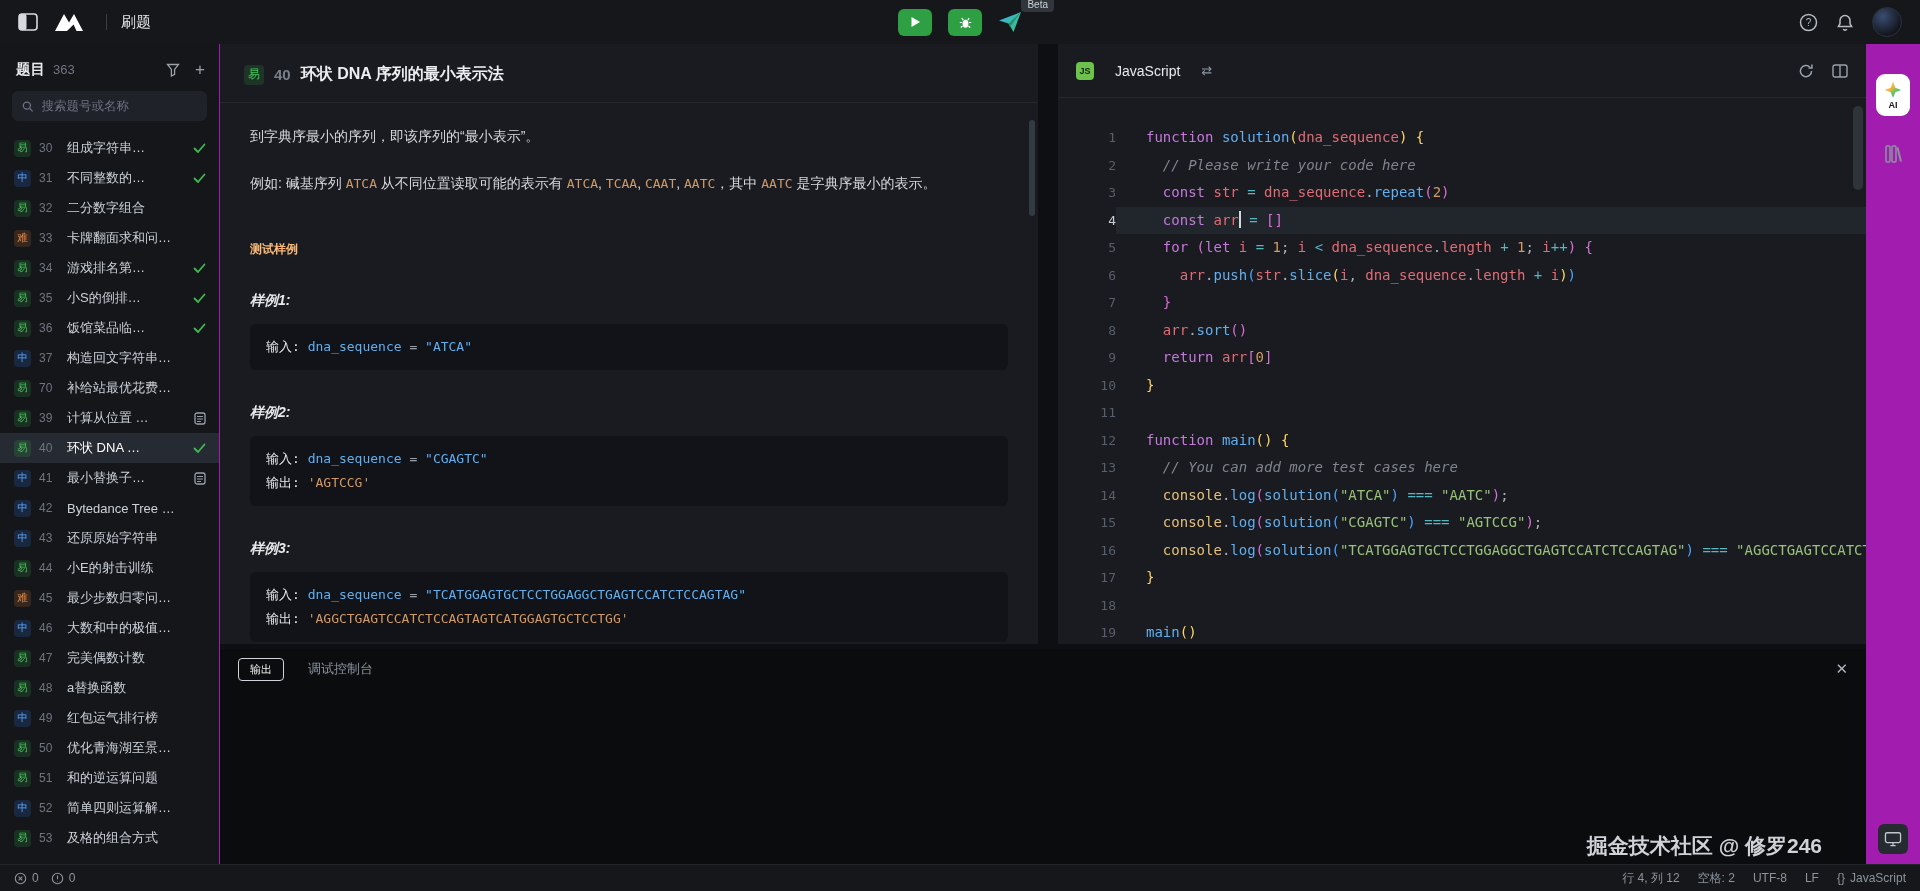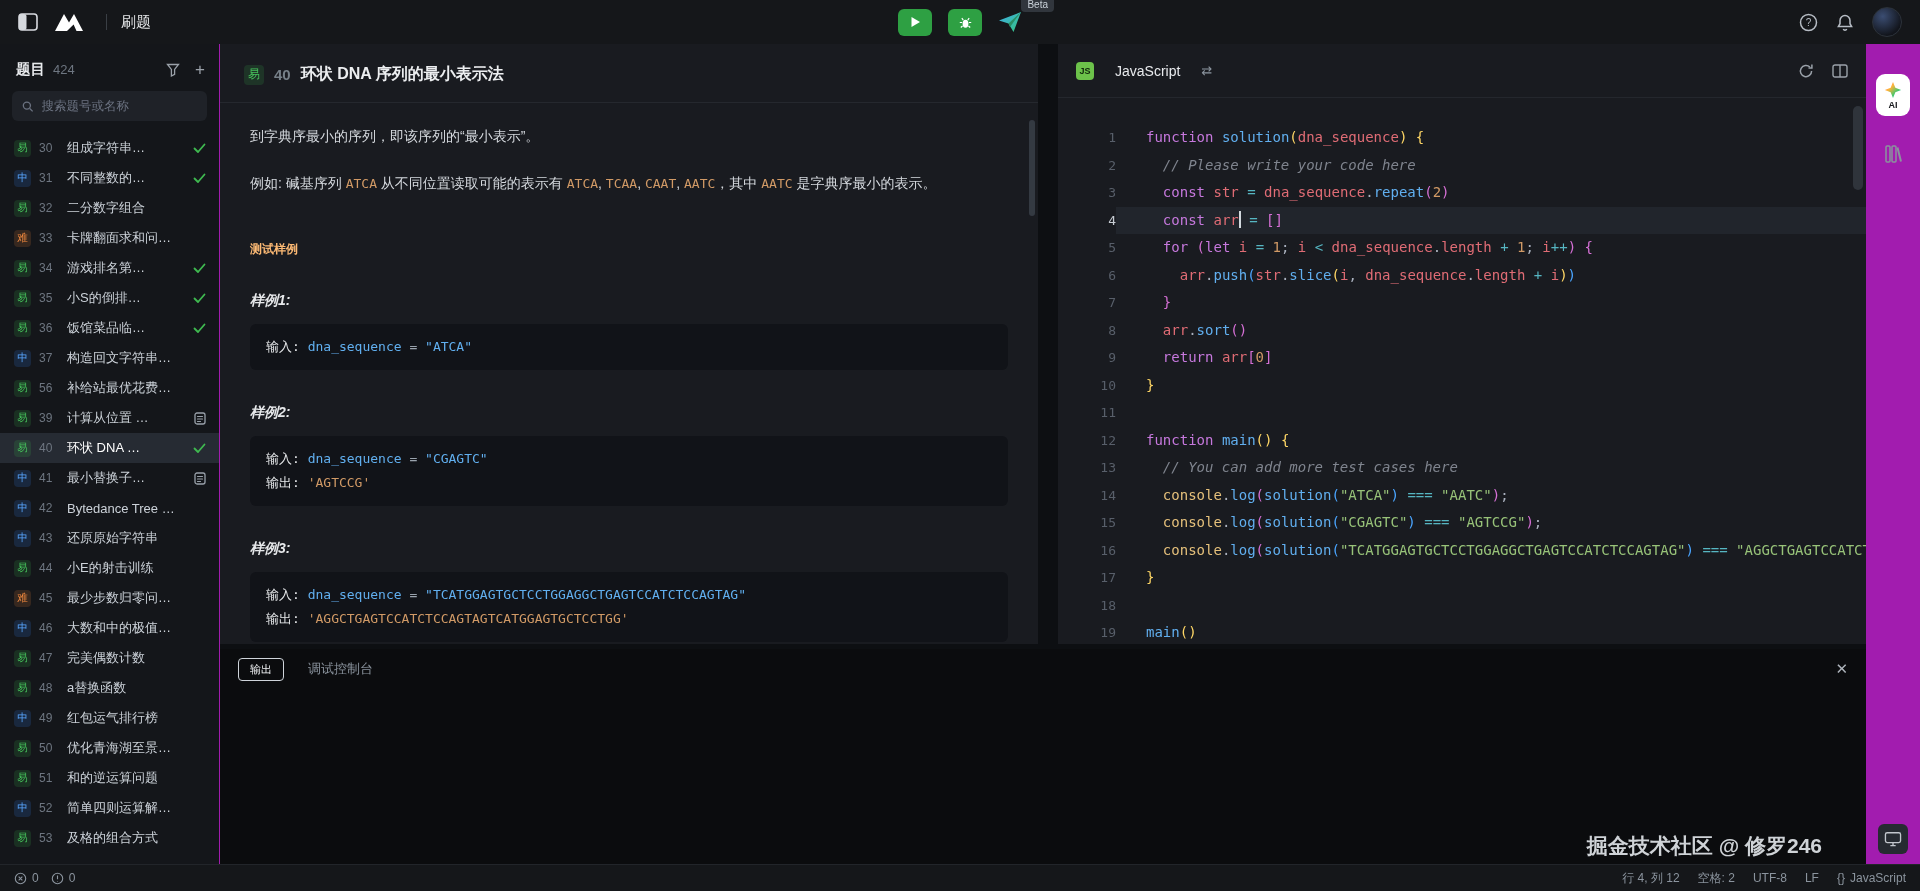--- a/index.html
+++ b/index.html
@@ -171,21 +171,21 @@
     </span>
     <span class="avatar"></span>
   </div>
 </div>
 
 <div class="mid">
 
   <div class="sidebar">
     <div class="sb-head">
       <span class="sb-title">题目</span>
-      <span class="sb-count">424</span>
+      <span class="sb-count">363</span>
       <span class="sb-head-icons">
         <span class="icon-btn">
           <svg width="14" height="14" viewBox="0 0 14 14" fill="none" stroke="#9aa1a9" stroke-width="1.3">
               <path d="M1.5 1.5 H12.5 L8.6 6.4 V11.4 L5.4 13 V6.4 Z"></path>
             </svg>
         </span>
         <span class="plus-glyph">+</span>
       </span>
     </div>
     <div class="search-box">
@@ -259,21 +259,21 @@
           </span>
         </div>
         <div class="prob-item">
           <span class="badge medium">中</span>
           <span class="num">37</span>
           <span class="ptitle">构造回文字符串…</span>
           <span class="state"></span>
         </div>
         <div class="prob-item">
           <span class="badge easy">易</span>
-          <span class="num">56</span>
+          <span class="num">70</span>
           <span class="ptitle">补给站最优花费…</span>
           <span class="state"></span>
         </div>
         <div class="prob-item">
           <span class="badge easy">易</span>
           <span class="num">39</span>
           <span class="ptitle">计算从位置 …</span>
           <span class="state">
             <svg width="12" height="13" viewBox="0 0 12 13" fill="none">
               <rect x="1" y="1" width="10" height="11" rx="2" stroke="#99a1aa" stroke-width="1.3"></rect>

